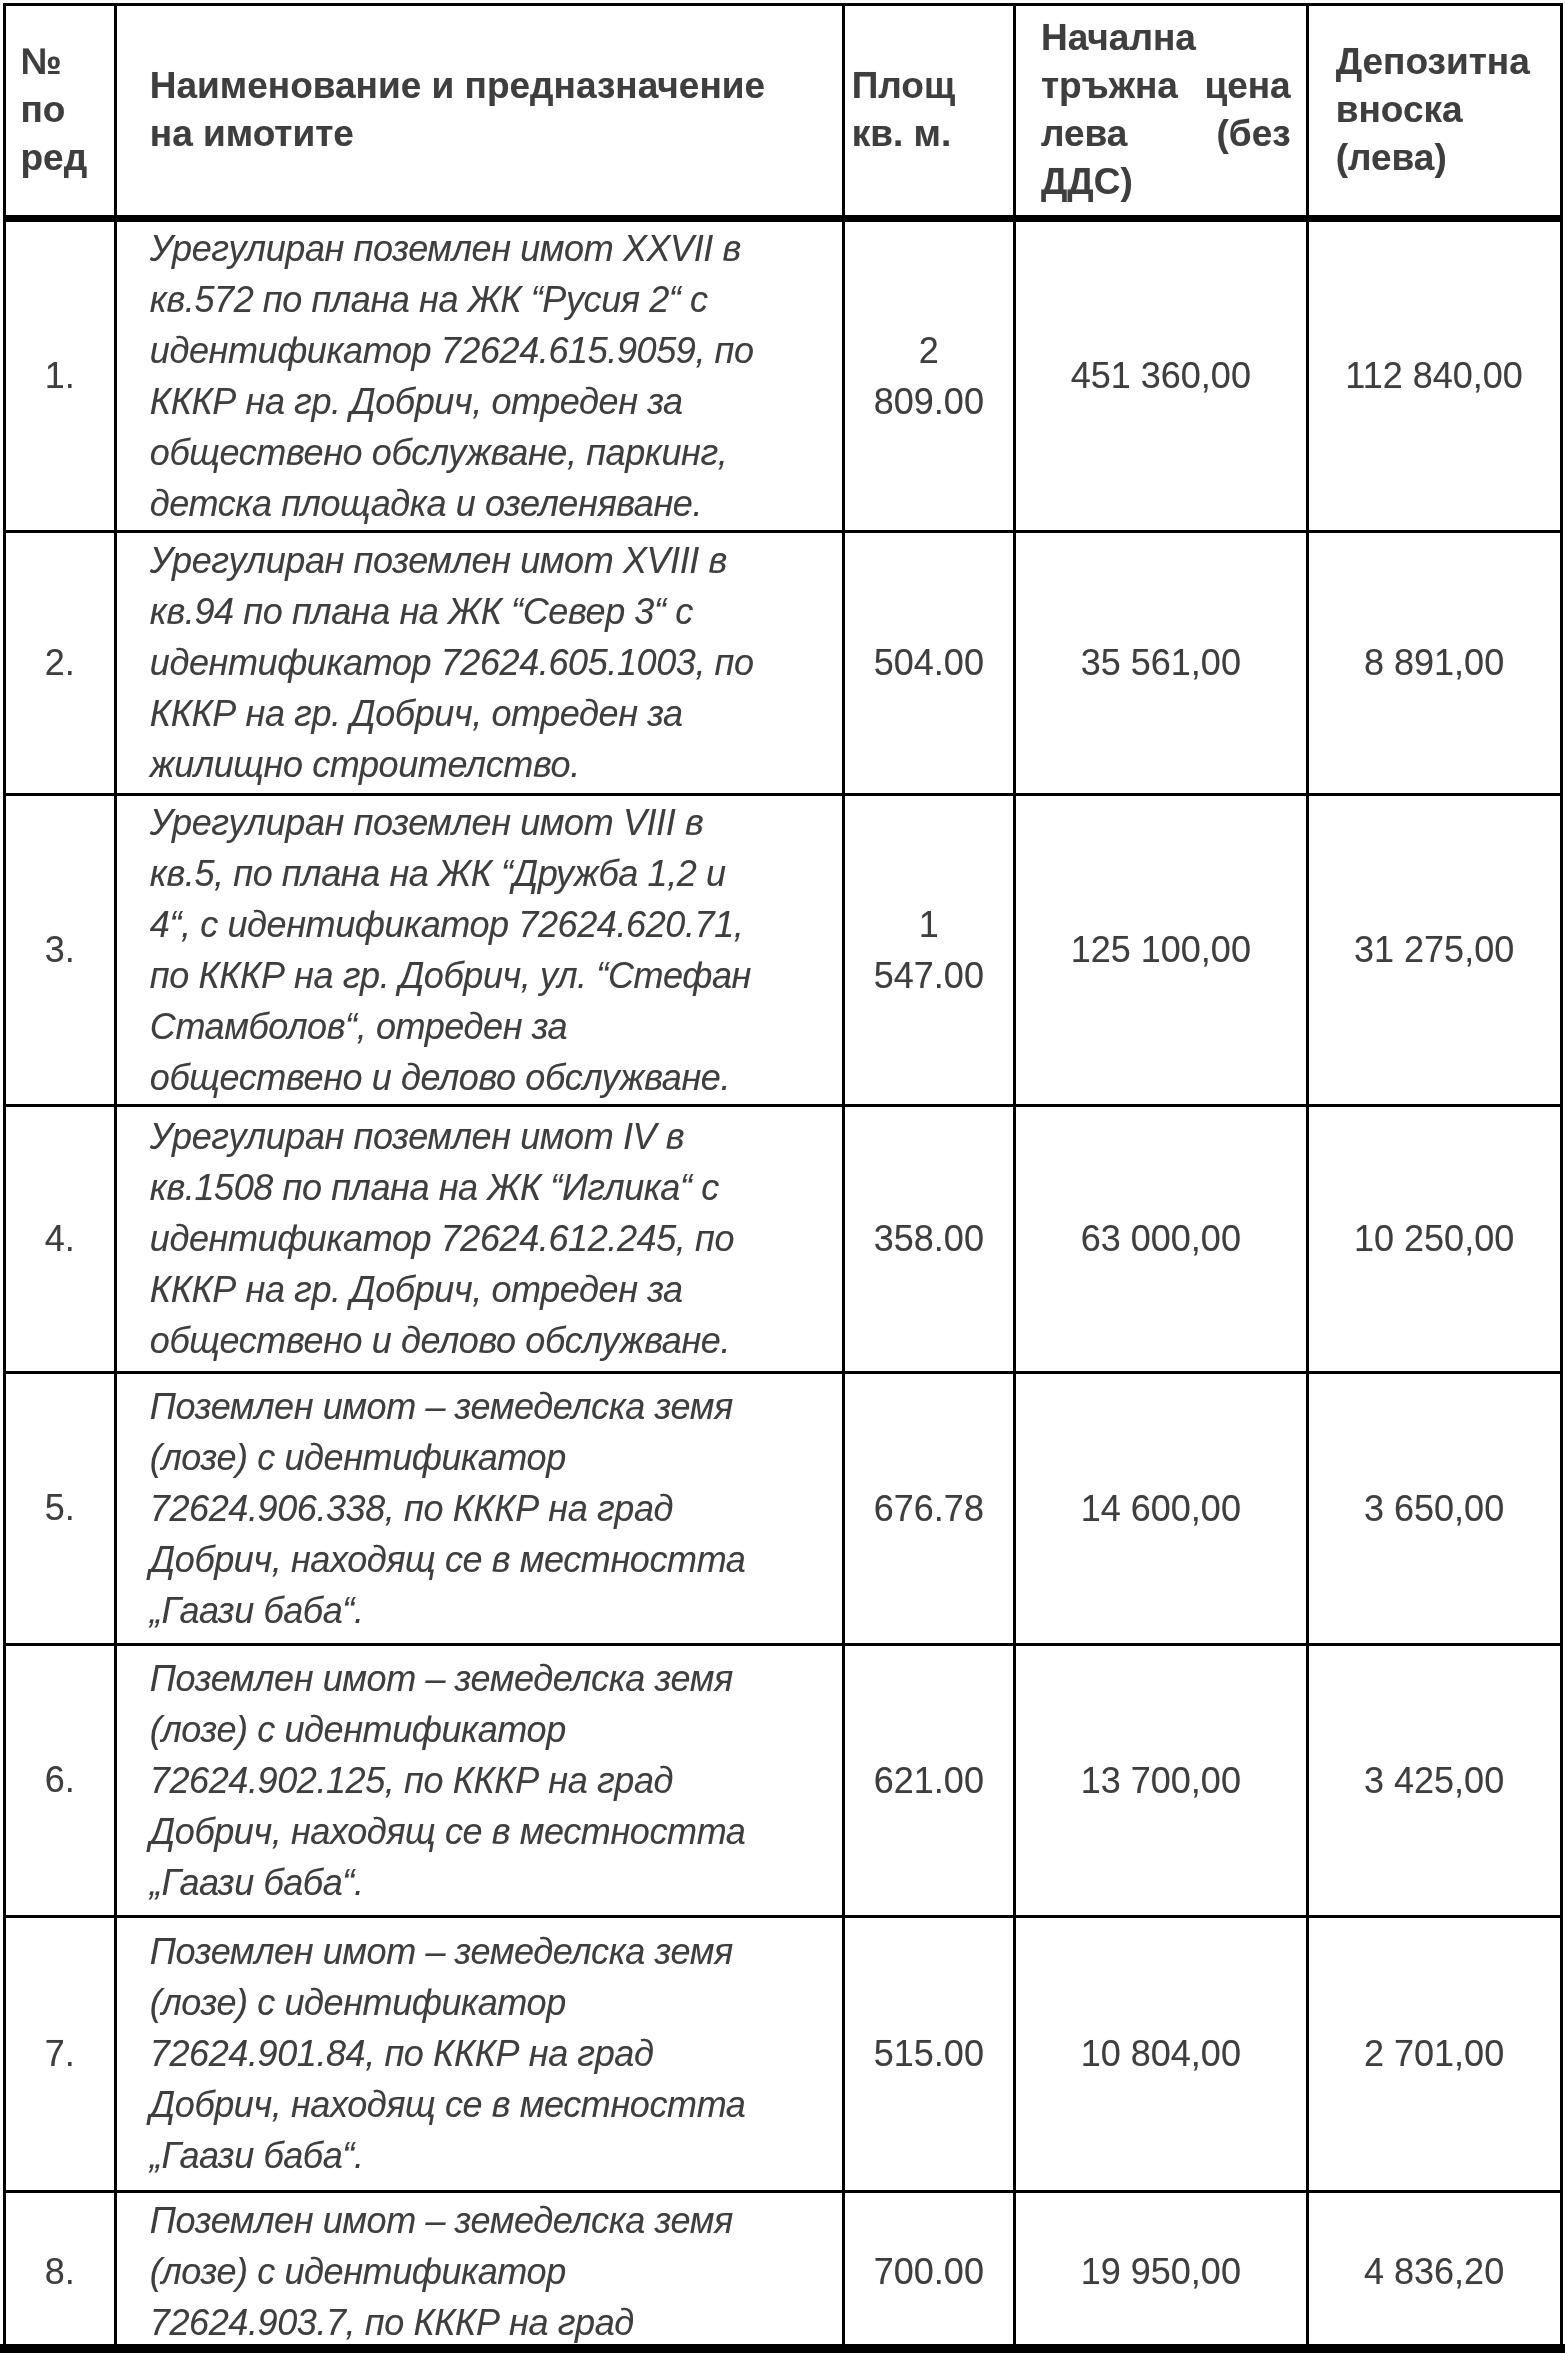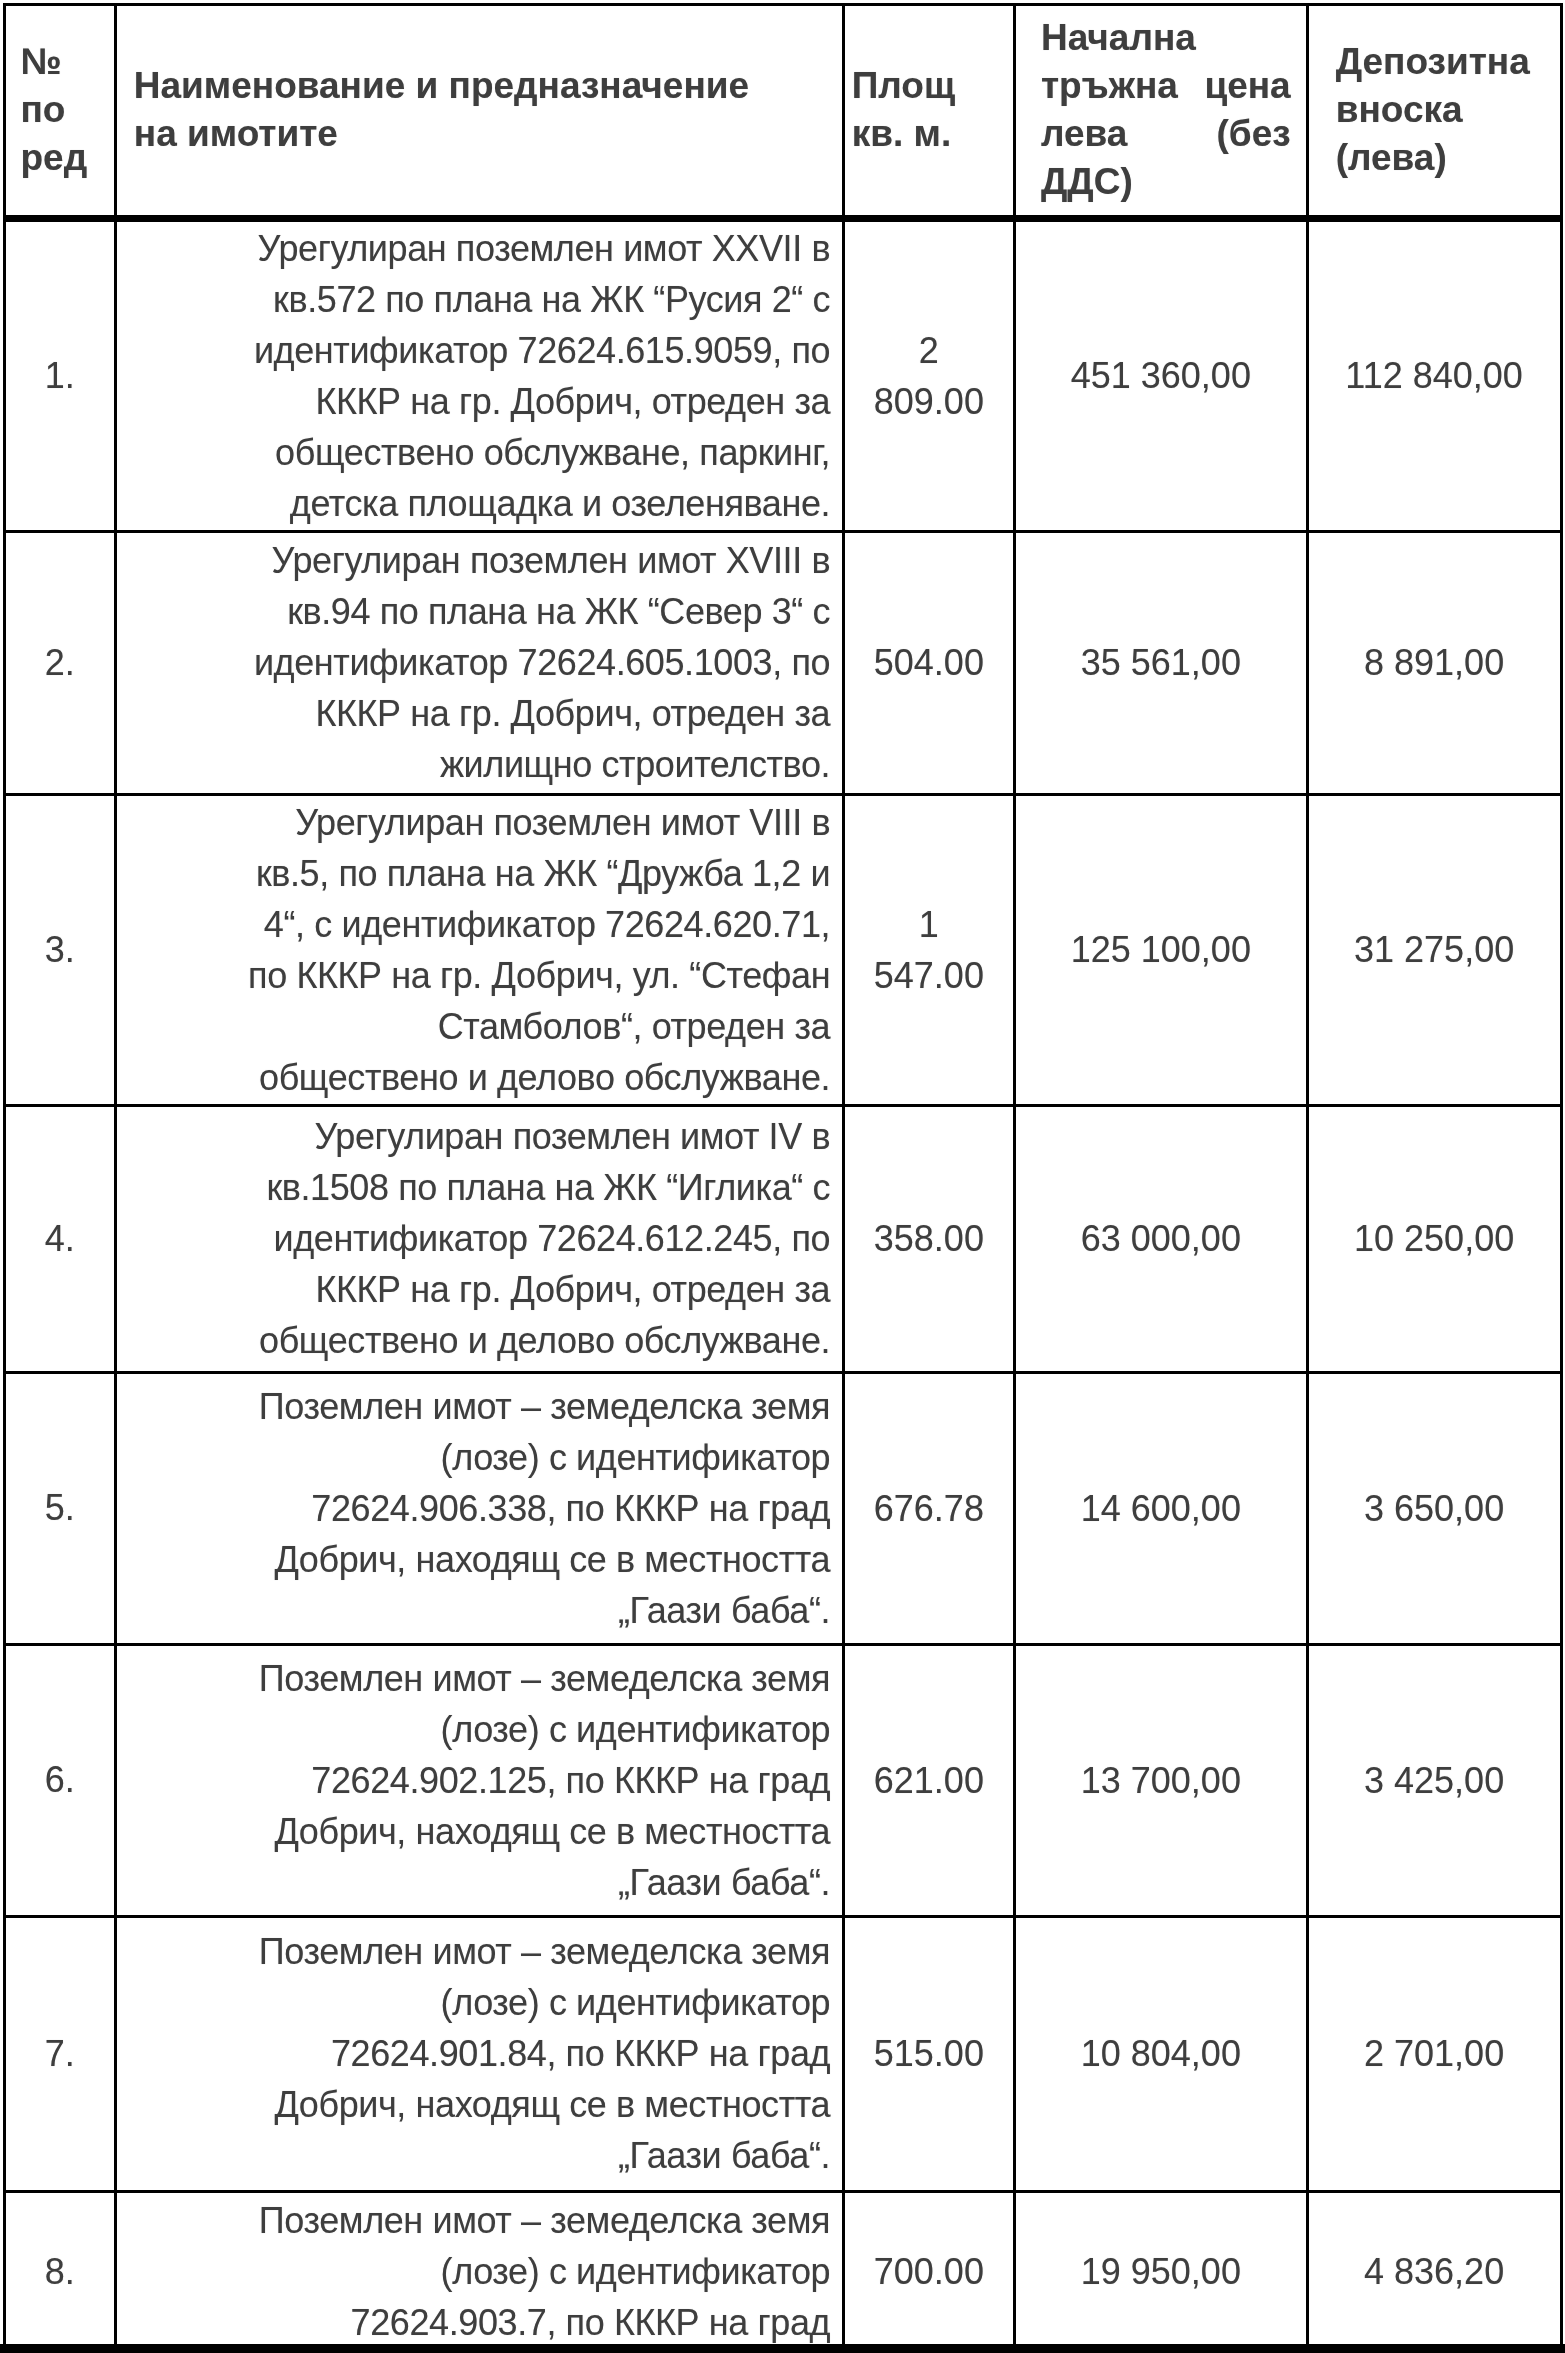--- a/index.html
+++ b/index.html
@@ -38,36 +38,37 @@
   tbody tr:nth-child(1){height:311px;}
   tbody tr:nth-child(2){height:263px;}
   tbody tr:nth-child(3){height:311px;}
   tbody tr:nth-child(4){height:267px;}
   tbody tr:nth-child(5){height:272px;}
   tbody tr:nth-child(6){height:272px;}
   tbody tr:nth-child(7){height:275px;}
   tbody tr:nth-child(8){height:161px;}
 
   .h-num{padding-left:15px;}
-  .h-name{padding-left:17px;padding-right:11.6px;line-height:51px;}
+  .h-name{padding-left:33px;padding-right:11.6px;line-height:51px;}
   .h-area{padding-left:7px;}
   .h-price{padding-left:25px;padding-right:15px;text-align:left;text-align-last:justify;}
   .h-deposit{padding-left:27px;padding-right:8.3px;}
 
   .td-num{
     text-align:center;
     font-size:36px;
   }
   .td-name{
     padding-left:33px;
     padding-right:11.6px;
     font-size:36px;
     line-height:51px;
     letter-spacing:-0.4px;
-    text-align:right;
+    text-align:left;
+    font-style:italic;
   }
   .td-area,.td-price,.td-deposit{
     text-align:center;
     font-size:36px;
     line-height:51px;
   }
   .bottom-bar{
     position:absolute;
     left:0;
     top:2344px;

